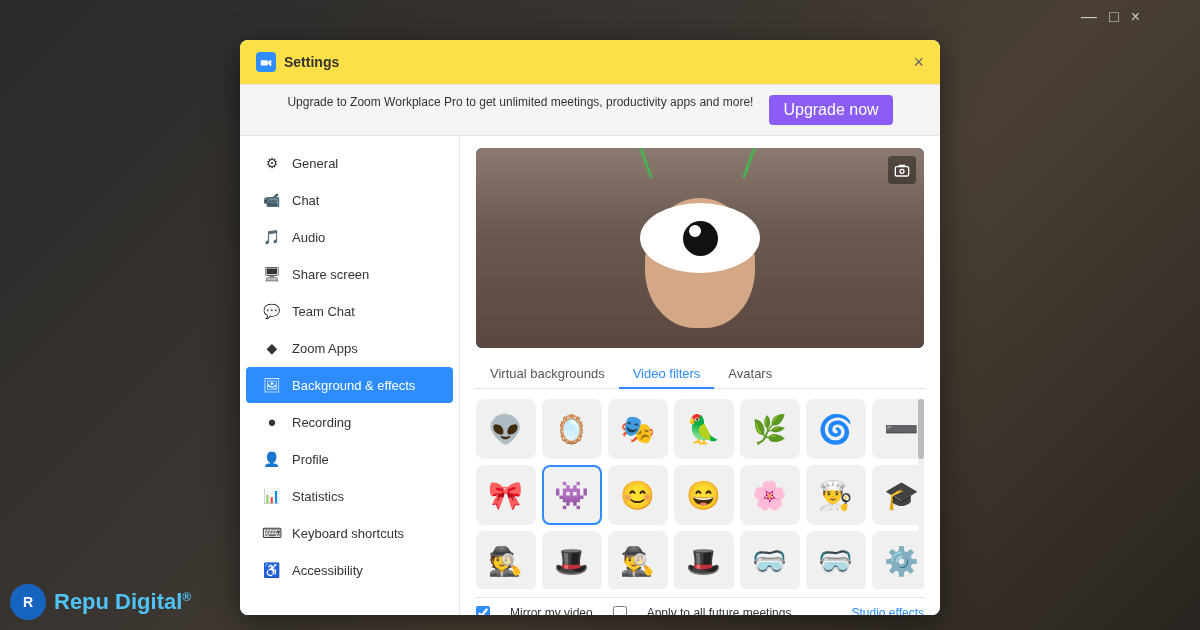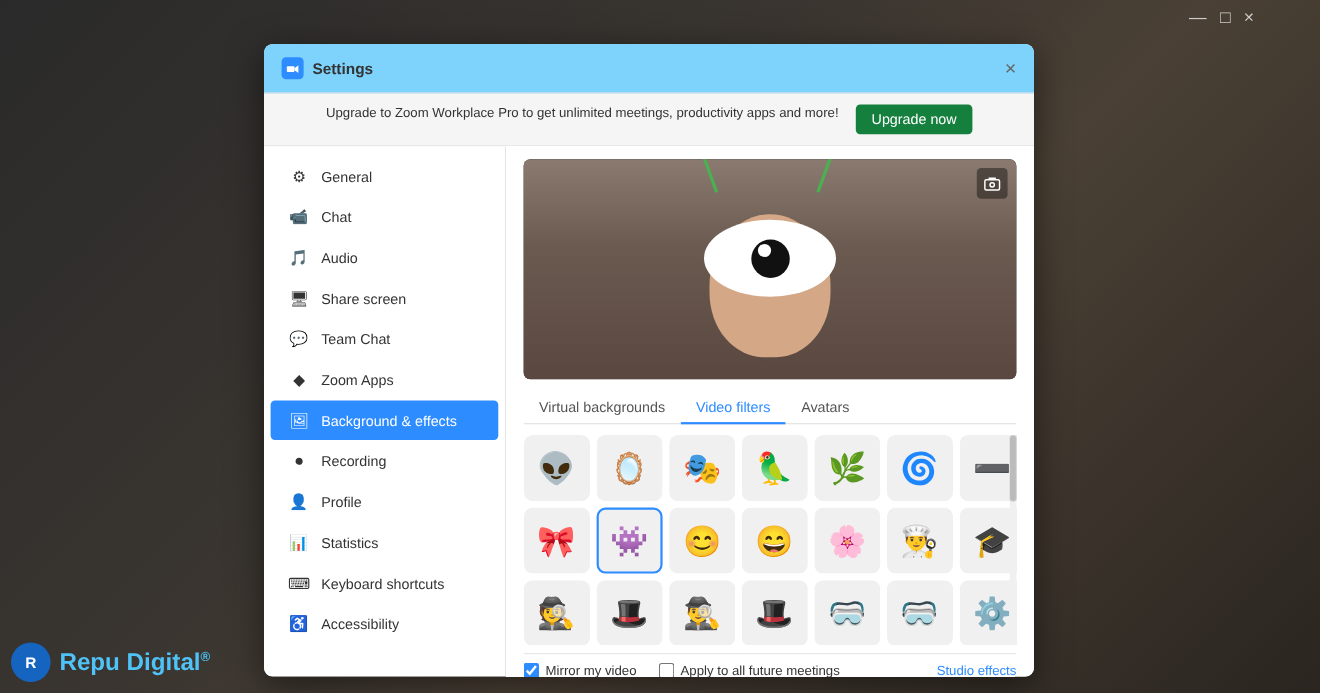--- a/index.html
+++ b/index.html
@@ -86,21 +86,21 @@
       display: flex;
       flex-direction: column;
     }
 
     
     .modal-titlebar {
       display: flex;
       align-items: center;
       padding: 12px 16px;
       border-bottom: 1px solid #e5e5e5;
-      background: #7dd3fc;
+      background: #fde047;
       position: relative;
     }
     .modal-titlebar .zoom-logo {
       width: 20px;
       height: 20px;
       background: #2D8CFF;
       border-radius: 4px;
       display: flex;
       align-items: center;
       justify-content: center;
@@ -134,26 +134,26 @@
       background: #f5f5f5;
       padding: 10px 20px;
       display: flex;
       justify-content: center;
       gap: 16px;
       font-size: 12px;
       color: #333;
       border-bottom: 1px solid #e5e5e5;
     }
     .upgrade-btn {
-      background: #15803d;
+      background: #8b5cf6;
       color: white;
       border: none;
       border-radius: 4px;
       padding: 6px 14px;
-      font-size: 13px;
+      font-size: 16px;
       cursor: pointer;
       white-space: nowrap;
     }
 
     
     .modal-body {
       display: flex;
       flex: 1;
       overflow: hidden;
     }
@@ -405,21 +405,21 @@
       display: flex;
       align-items: center;
       gap: 20px;
       padding-top: 8px;
       border-top: 1px solid #e5e5e5;
       margin-top: 8px;
     }
     .checkbox-item {
       display: flex;
       align-items: center;
-      gap: 6px;
+      gap: 20px;
       font-size: 12px;
       color: #333;
       cursor: pointer;
     }
     .checkbox-input {
       width: 14px;
       height: 14px;
       cursor: pointer;
       accent-color: #2D8CFF;
     }

